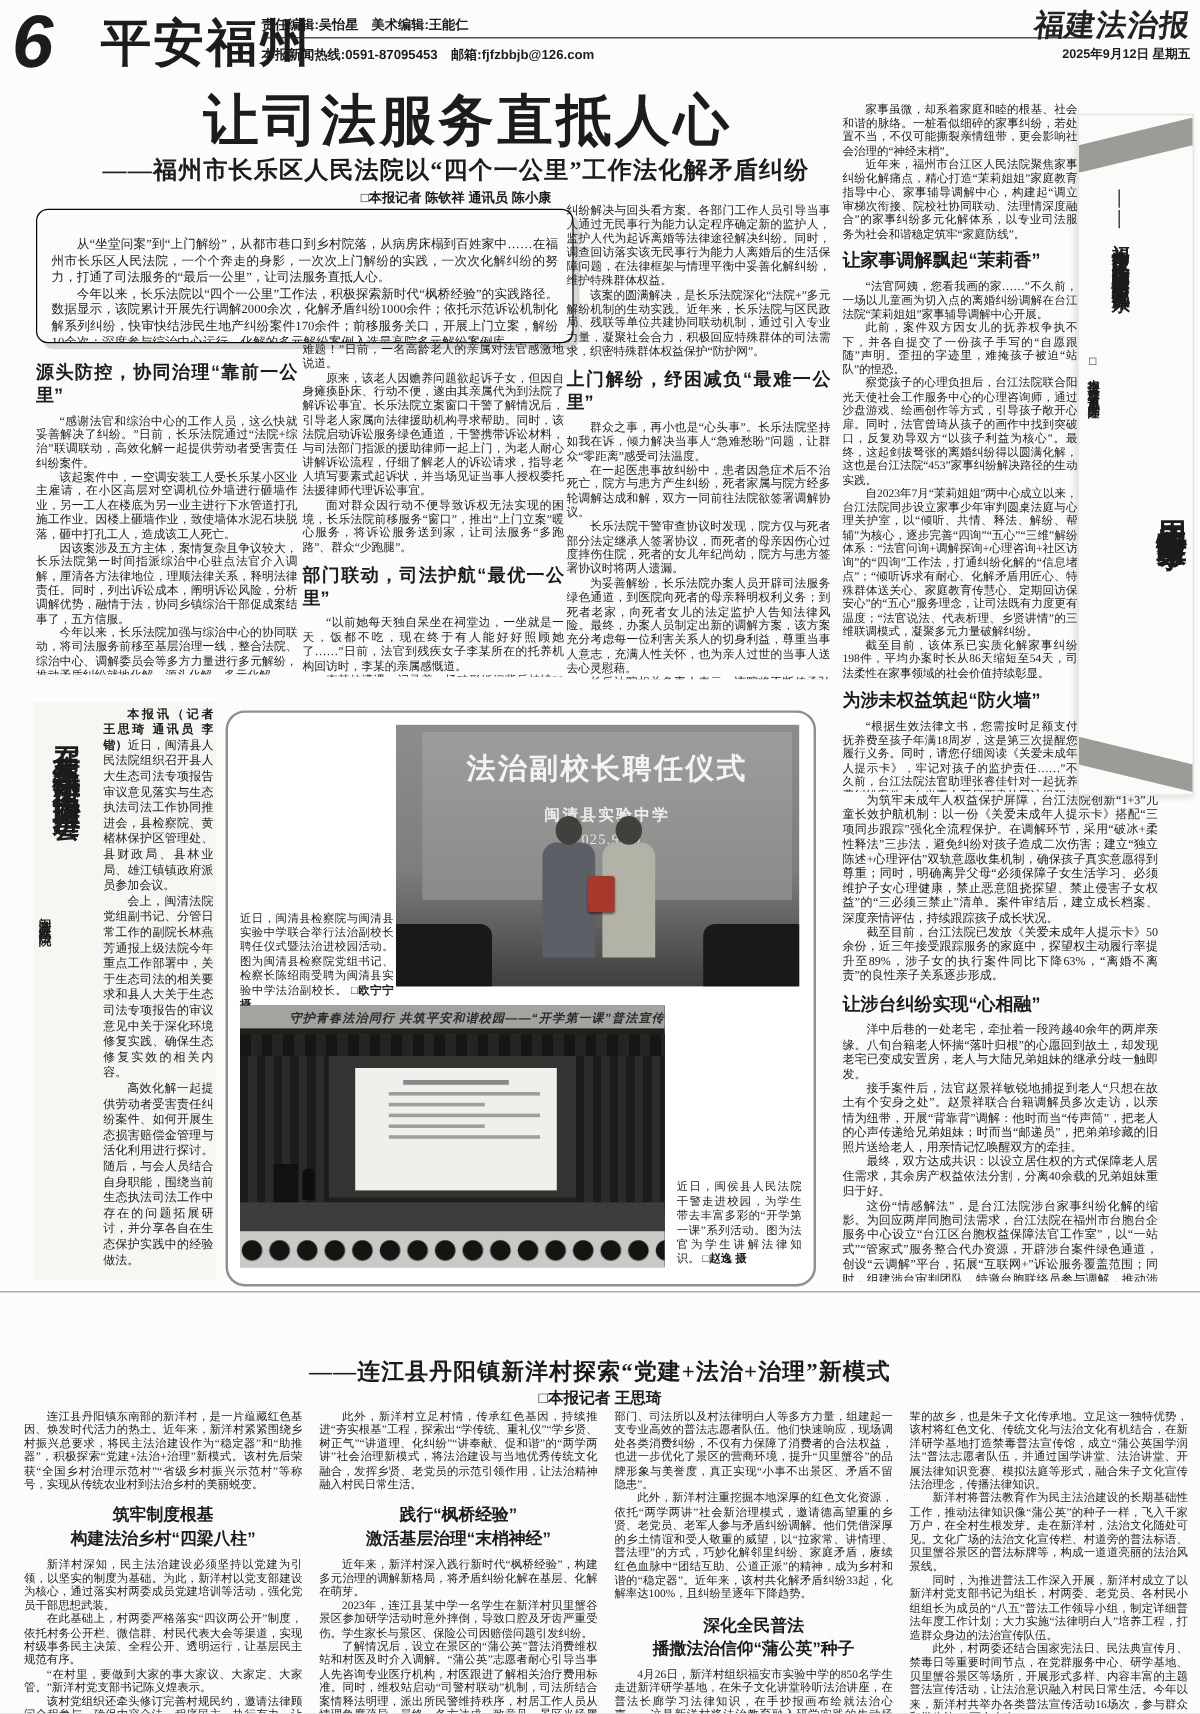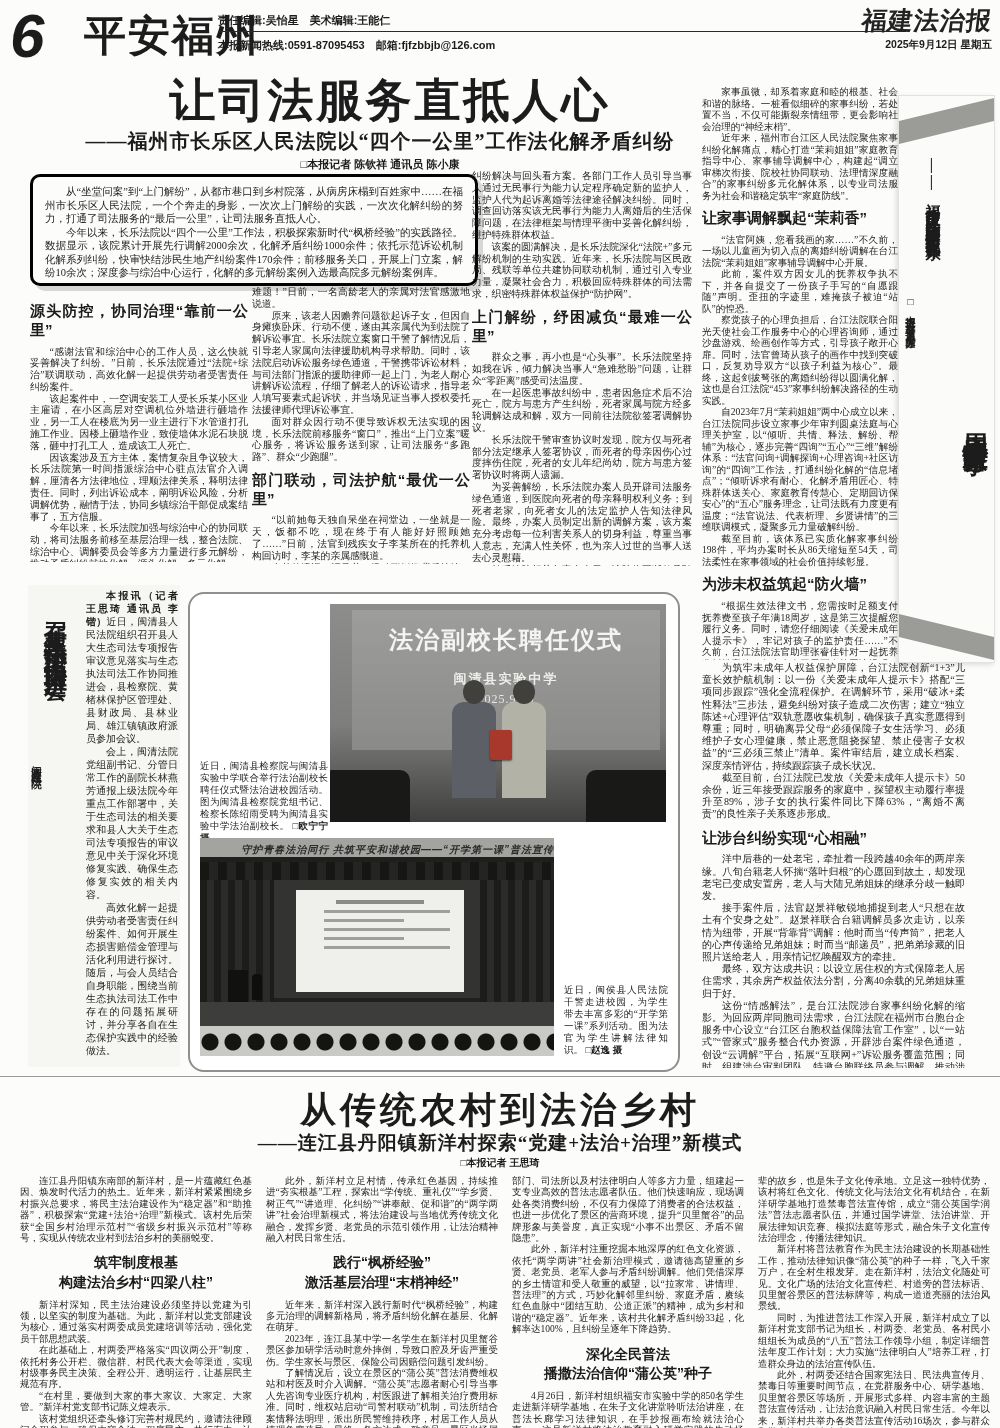--- a/index.html
+++ b/index.html
@@ -13,22 +13,22 @@
   .section-title{left:84px;top:8px;font-size:42px;font-weight:900;letter-spacing:2px;}
   .hdr-editors{left:218px;top:13px;font-size:11px;font-weight:bold;}
   .hdr-rule{left:218px;top:31px;width:688px;height:1px;background:#2a2a2a;}
   .hdr-hotline{left:218px;top:38px;font-size:11px;font-weight:bold;}
   .paper-name{right:8px;top:4px;font-size:25px;font-weight:900;transform:skewX(-7deg);letter-spacing:1px;color:#222;}
   .paper-date{right:8px;top:38px;font-size:10.5px;font-weight:bold;margin-left:30px;}
   
   .main-headline{left:60px;top:70px;width:660px;text-align:center;font-size:46px;font-weight:900;letter-spacing:3px;}
   .main-subhead{left:30px;top:128px;width:700px;text-align:center;font-size:20px;font-weight:bold;letter-spacing:1px;}
   .main-byline{left:30px;top:157px;width:700px;text-align:center;font-size:11px;font-weight:bold;}
-  .intro-box{left:30px;top:174px;width:448px;height:112px;border:3px solid #000000;border-radius:10px;
-             box-shadow:5px 5px 0 #d7d7d3;padding:8px 12px;box-sizing:border-box;overflow:hidden;
+  .intro-box{left:30px;top:174px;width:448px;height:112px;border:1px solid #000000;border-radius:10px;
+             box-shadow:5px 5px 0 #d7d7d3;padding:23px 12px;box-sizing:border-box;overflow:hidden;
              font-size:10.5px;line-height:13.5px;}
   .flow{overflow:hidden;text-align:justify;}
   .flow p{margin:0;text-indent:2em;}
   .flow p.blk-pc{text-indent:0;}
   .flow p b{font-family:"Liberation Sans",sans-serif;}
   .blk-h{font-family:"Liberation Sans","DejaVu Sans",sans-serif;font-weight:bold;
          font-size:15px;margin:8px 0 6px;line-height:1.25;}
   .blk-h2{font-family:"Liberation Sans","DejaVu Sans",sans-serif;font-weight:bold;text-align:center;
           font-size:14px;margin:9px 0 7px;line-height:1.4;}
   .mcol{font-size:9.8px;line-height:11.8px;}
@@ -84,21 +84,21 @@
   .pb-speaker{position:absolute;left:52px;bottom:56px;width:10px;height:26px;background:#0e0e0d;border-radius:4px 4px 0 0;}
   .pb-stage{position:absolute;left:0;bottom:28px;right:0;height:26px;background:#3d3d3b;}
   .pb-audience{position:absolute;left:0;bottom:0;right:0;height:30px;background:#c9c9c5;
       background-image:radial-gradient(circle at 10px 16px,#141413 8px,transparent 9px);background-size:23px 26px;}
   .pb-caption{position:absolute;left:374px;top:390px;width:104px;height:80px;font-size:9.5px;line-height:12px;text-align:justify;}
   .pb-caption .ph{font-weight:bold;font-family:"Liberation Sans",sans-serif;}
   
   .bottom-rule{left:0px;top:1076px;width:1000px;height:1px;background:#9a9a96;}
   .v-headline{left:20px;top:1086px;width:960px;text-align:center;font-size:36px;font-weight:900;letter-spacing:4px;}
   .v-subhead{left:20px;top:1130px;width:960px;text-align:center;font-size:19px;font-weight:bold;letter-spacing:1px;}
-  .v-byline{left:20px;top:1156px;width:960px;text-align:center;font-size:10px;font-weight:bold;}
+  .v-byline{left:20px;top:1156px;width:960px;text-align:center;font-size:13px;font-weight:bold;}
   .vcol{top:1176px;width:232px;height:252px;font-size:9.5px;line-height:11.4px;}
   #v-col1{left:20px;} #v-col2{left:266px;} #v-col3{left:512px;} #v-col4{left:758px;}
 </style>
 </head>
 <body>
 
 <div class="page">
 
   <div class="abs page-num sans">6</div>
   <div class="abs section-title sans">平安福州</div>
@@ -225,21 +225,20 @@
       <div class="pb-stage"></div>
       <div class="pb-audience"></div>
     </div>
     <div class="pb-caption">
       <span>近日，闽侯县人民法院干警走进校园，为学生带去丰富多彩的“开学第一课”系列活动。图为法官为学生讲解法律知识。</span>
       <span class="ph">□赵逸 摄</span>
     </div>
   </div>
 
   <div class="abs bottom-rule"></div>
-  <div class="abs v-headline sans">从传统农村到法治乡村</div>
   <div class="abs v-subhead">——连江县丹阳镇新洋村探索“党建+法治+治理”新模式</div>
   <div class="abs v-byline sans">□本报记者 王思琦</div>
 
   <div id="v-col1" class="abs flow vcol">
       <p class="blk-p">连江县丹阳镇东南部的新洋村，是一片蕴藏红色基因、焕发时代活力的热土。近年来，新洋村紧紧围绕乡村振兴总要求，将民主法治建设作为“稳定器”和“助推器”，积极探索“党建+法治+治理”新模式。该村先后荣获“全国乡村治理示范村”“省级乡村振兴示范村”等称号，实现从传统农业村到法治乡村的美丽蜕变。</p>
       <div class="blk-h2">筑牢制度根基<br>构建法治乡村“四梁八柱”</div>
       <p class="blk-p">新洋村深知，民主法治建设必须坚持以党建为引领，以坚实的制度为基础。为此，新洋村以党支部建设为核心，通过落实村两委成员党建培训等活动，强化党员干部思想武装。</p>
       <p class="blk-p">在此基础上，村两委严格落实“四议两公开”制度，依托村务公开栏、微信群、村民代表大会等渠道，实现村级事务民主决策、全程公开、透明运行，让基层民主规范有序。</p>
       <p class="blk-p">“在村里，要做到大家的事大家议、大家定、大家管。”新洋村党支部书记陈义煌表示。</p>
       <p class="blk-p">该村党组织还牵头修订完善村规民约，邀请法律顾问全程参与，确保内容合法、程序民主、执行有力，让村规民约成为村民的行为规范，推动村务管理更加法治化、规范化。同时，充分发挥村务监督机构作用，对村级重大事项、财务收支、项目建设等进行实时监督，筑牢基层民主监督防线。</p>

